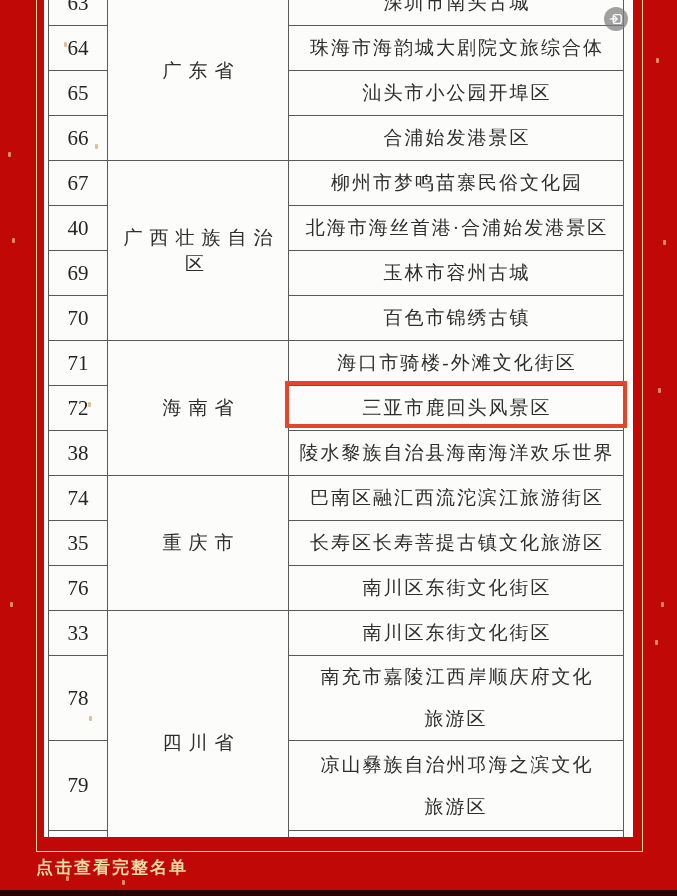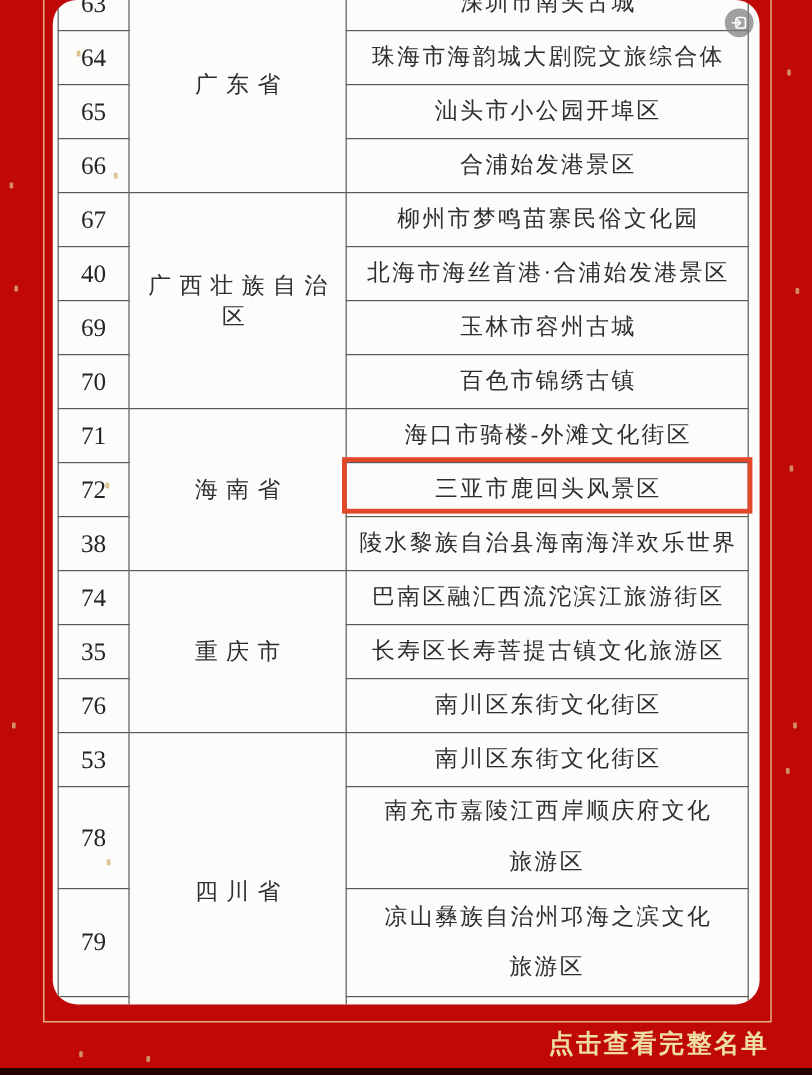--- a/index.html
+++ b/index.html
@@ -16,21 +16,21 @@
     position: absolute; left: 36px; top: -14px;
     width: 605px; height: 864px;
     border: 1px solid #ecd9a0;
     pointer-events: none;
   }
 
   
   .panel {
     position: absolute; left: 44px; top: 0;
     width: 589px; height: 837px;
-    background: #fcfcfb; overflow: hidden; border-radius: 20px;
+    background: #fcfcfb; overflow: hidden;
   }
 
   table.rank {
     border-collapse: collapse; table-layout: fixed;
     width: 575px; margin: -20px 0 0 4px;
     color: #2b2b2b;
   }
   table.rank td {
     border: 1px solid #5a5a5a;
     text-align: center; vertical-align: middle;
@@ -59,23 +59,23 @@
     position: absolute; left: 604px; top: 7px;
     width: 24px; height: 24px; border-radius: 50%;
     background: rgba(125,125,125,0.72);
     display: flex; align-items: center; justify-content: center;
     cursor: pointer;
   }
 
   
   .footer-link {
     position: absolute; left: 36px; top: 856px; width: 605px;
-    text-align: right;
+    text-align: left;
     font-family: "Liberation Sans", "DejaVu Sans", sans-serif;
-    font-weight: bold; font-size: 21px; letter-spacing: 2px;
+    font-weight: bold; font-size: 17px; letter-spacing: 2px;
     color: #eddca4; cursor: pointer;
   }
 
   
   .bottom-strip {
     position: absolute; left: 0; bottom: 0;
     width: 677px; height: 6px; background: #250302;
   }
 
   
@@ -159,21 +159,21 @@
         <tr class="h45">
           <td class="no">35</td>
           <td class="site">长寿区长寿菩提古镇文化旅游区</td>
         </tr>
         <tr class="h45">
           <td class="no">76</td>
           <td class="site">南川区东街文化街区</td>
         </tr>
 
         <tr class="h45">
-          <td class="no">53</td>
+          <td class="no">33</td>
           <td class="prov" rowspan="4">四川省</td>
           <td class="site">南川区东街文化街区</td>
         </tr>
         <tr class="h85">
           <td class="no">78</td>
           <td class="site">南充市嘉陵江西岸顺庆府文化
 旅游区</td>
         </tr>
         <tr class="h90">
           <td class="no">79</td>

